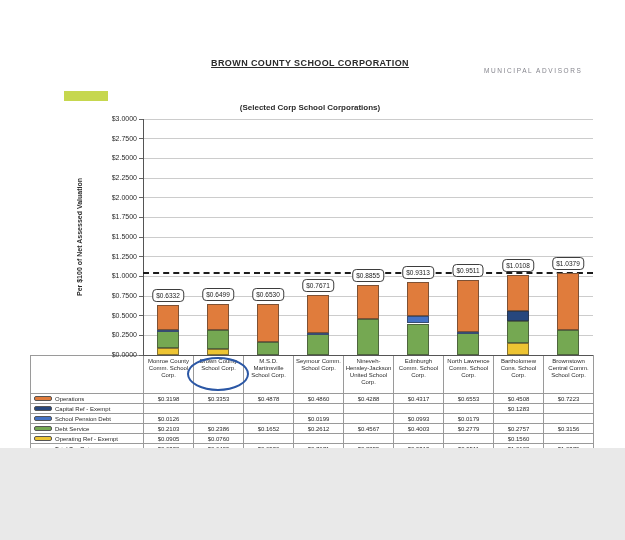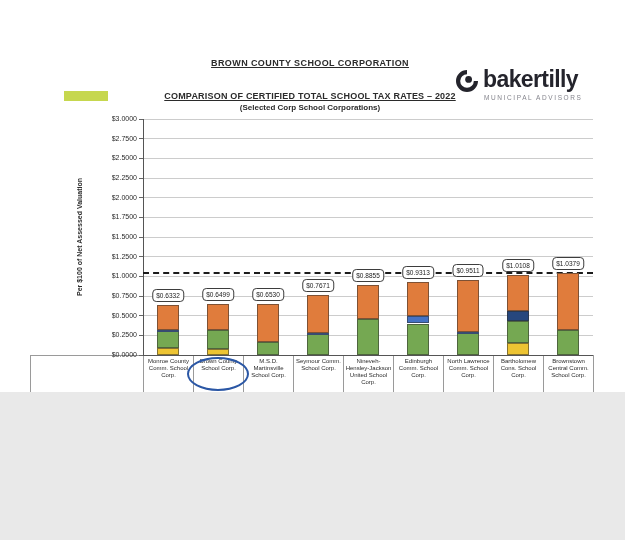--- a/index.html
+++ b/index.html
@@ -1,18 +1,18 @@
 <!DOCTYPE html>
 <html><head>
 <meta charset="utf-8">
 <style>
   * { margin:0; padding:0; box-sizing:border-box; }
   body { background:#e9e9e9; font-family:"Liberation Sans", sans-serif; }
   #page {
-    position:relative; width:625px; height:392px; background:#ffffff;
+    position:relative; width:625px; height:448px; background:#ffffff;
     overflow:hidden; color:#222;
   }
   
   #highlight-swatch { position:absolute; left:64px; top:91px; width:44px; height:10px; }
   .title-block { position:absolute; left:30px; width:560px; text-align:center; }
   #title1 { top:58px; font-size:9px; font-weight:bold; text-decoration:underline; letter-spacing:.4px; color:#2b2b2b; }
   #title2 { top:91px; font-size:9px; font-weight:bold; text-decoration:underline; letter-spacing:.2px; color:#2b2b2b; }
   #title3 { top:103px; font-size:8px; font-weight:bold; color:#2b2b2b; }
   #logo { position:absolute; left:455px; top:66px; width:150px; }
   #logo-row { display:flex; align-items:center; }
@@ -46,31 +46,23 @@
   #page-number { position:absolute; right:13px; top:468px; font-size:10px; color:#b5b5b5; }
 </style>
 </head>
 <body>
 
 <div id="page">
 
   <div id="highlight-swatch" style="background: rgb(198, 215, 78);"></div>
 
   <div id="title1" class="title-block">BROWN COUNTY SCHOOL CORPORATION</div>
-  <div id="title2" class="title-block">COMPARISON OF CERTIFIED TOTAL SCHOOL TAX RATES – 2022</div>
   <div id="title3" class="title-block">(Selected Corp School Corporations)</div>
 
   <div id="logo">
-    <div id="logo-row">
-      <svg id="logo-icon" viewBox="0 0 24 24">
-        <path d="M12 1a11 11 0 1 0 11 11h-4.2a6.8 6.8 0 1 1-6.8-6.8z" fill="#24242c"></path>
-        <circle cx="13.6" cy="10.4" r="3.4" fill="#24242c"></circle>
-      </svg>
-      <span id="logo-name">bakertilly</span>
-    </div>
     <div id="logo-tagline">MUNICIPAL ADVISORS</div>
   </div>
 
   <div id="ylabel">Per $100 of Net Assessed Valuation</div>
 
   <div id="chart"></div>
   <div id="table" style="grid-template-columns: 113px repeat(9, 50px); grid-template-rows: 38px repeat(7, 10px);">
       <div class="cell rowlab"></div>
       <div class="cell head">Monroe County Comm. School Corp.</div>
       <div class="cell head">Brown County School Corp.</div>

